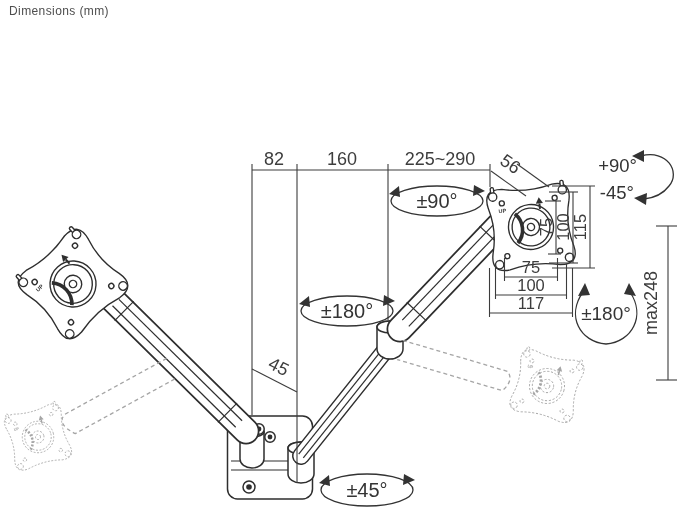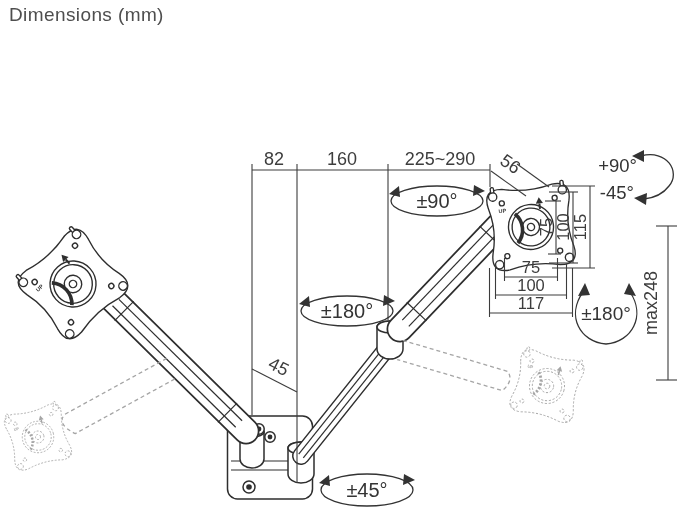--- a/index.html
+++ b/index.html
@@ -1,18 +1,18 @@
 <!DOCTYPE html>
 <html><head>
 <meta charset="utf-8">
 <style>
   html,body{margin:0;padding:0;background:#fff;}
   .stage{position:relative;width:677px;height:520px;background:#fff;overflow:hidden;
          font-family:"Liberation Sans",sans-serif;}
-  .page-title{position:absolute;left:9px;top:4px;font-size:19px;font-weight:500;
+  .page-title{position:absolute;left:9px;top:4px;font-size:12px;font-weight:500;
               color:#4e4e4e;letter-spacing:.4px;}
   svg{position:absolute;left:0;top:0;}
   svg text{font-family:"Liberation Sans",sans-serif;}
   .partf{stroke:#2e2e2e;stroke-width:1.5;fill:#fff;stroke-linejoin:round;}
   .darkfill{fill:#2e2e2e;stroke:none;}
   .arm-outer{stroke:#2e2e2e;stroke-linecap:round;fill:none;}
   .arm-inner{stroke:#fff;stroke-linecap:round;fill:none;}
   .seam{stroke:#2e2e2e;stroke-width:1.2;fill:none;}
   .dim{stroke:#3c3c3c;stroke-width:1.1;fill:none;}
   .dim-label{font-size:18px;fill:#3d3d3d;}

